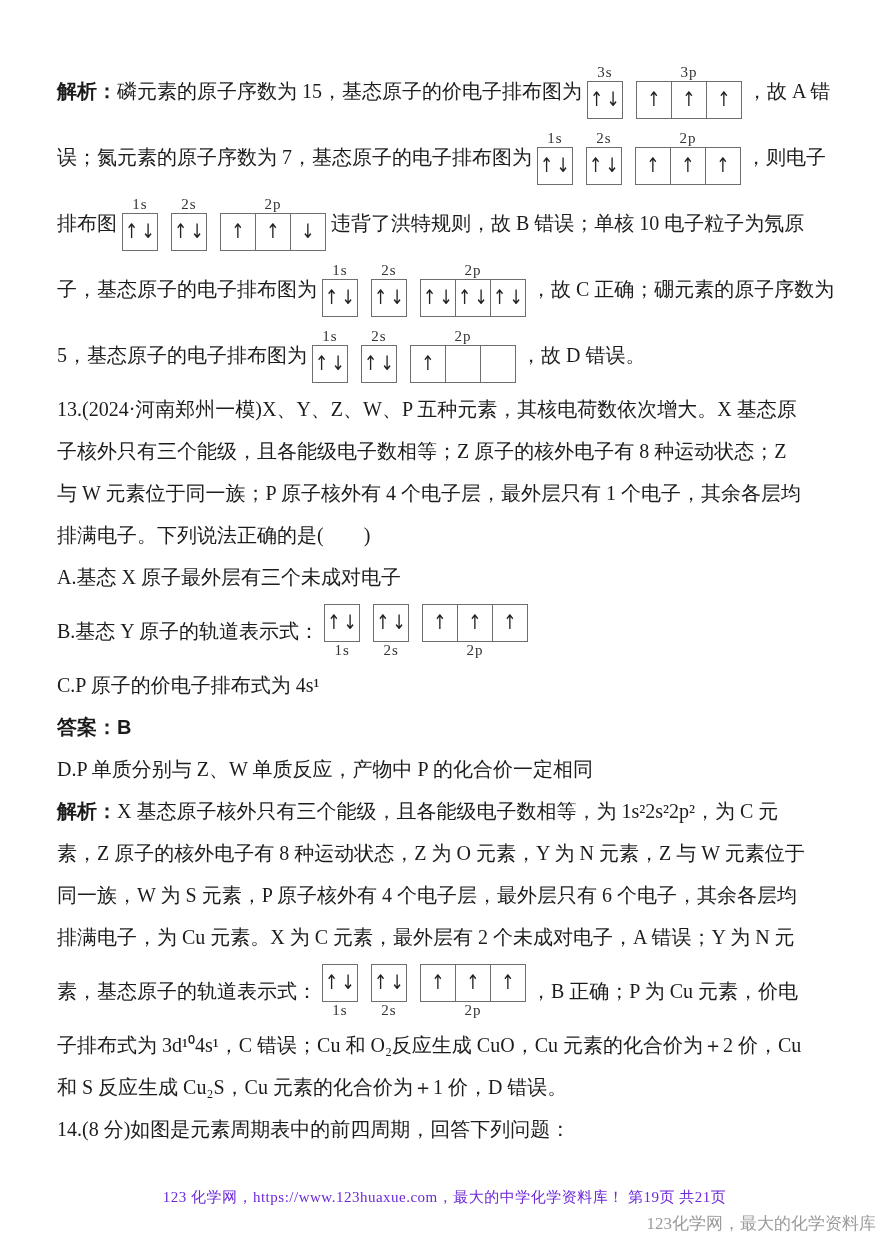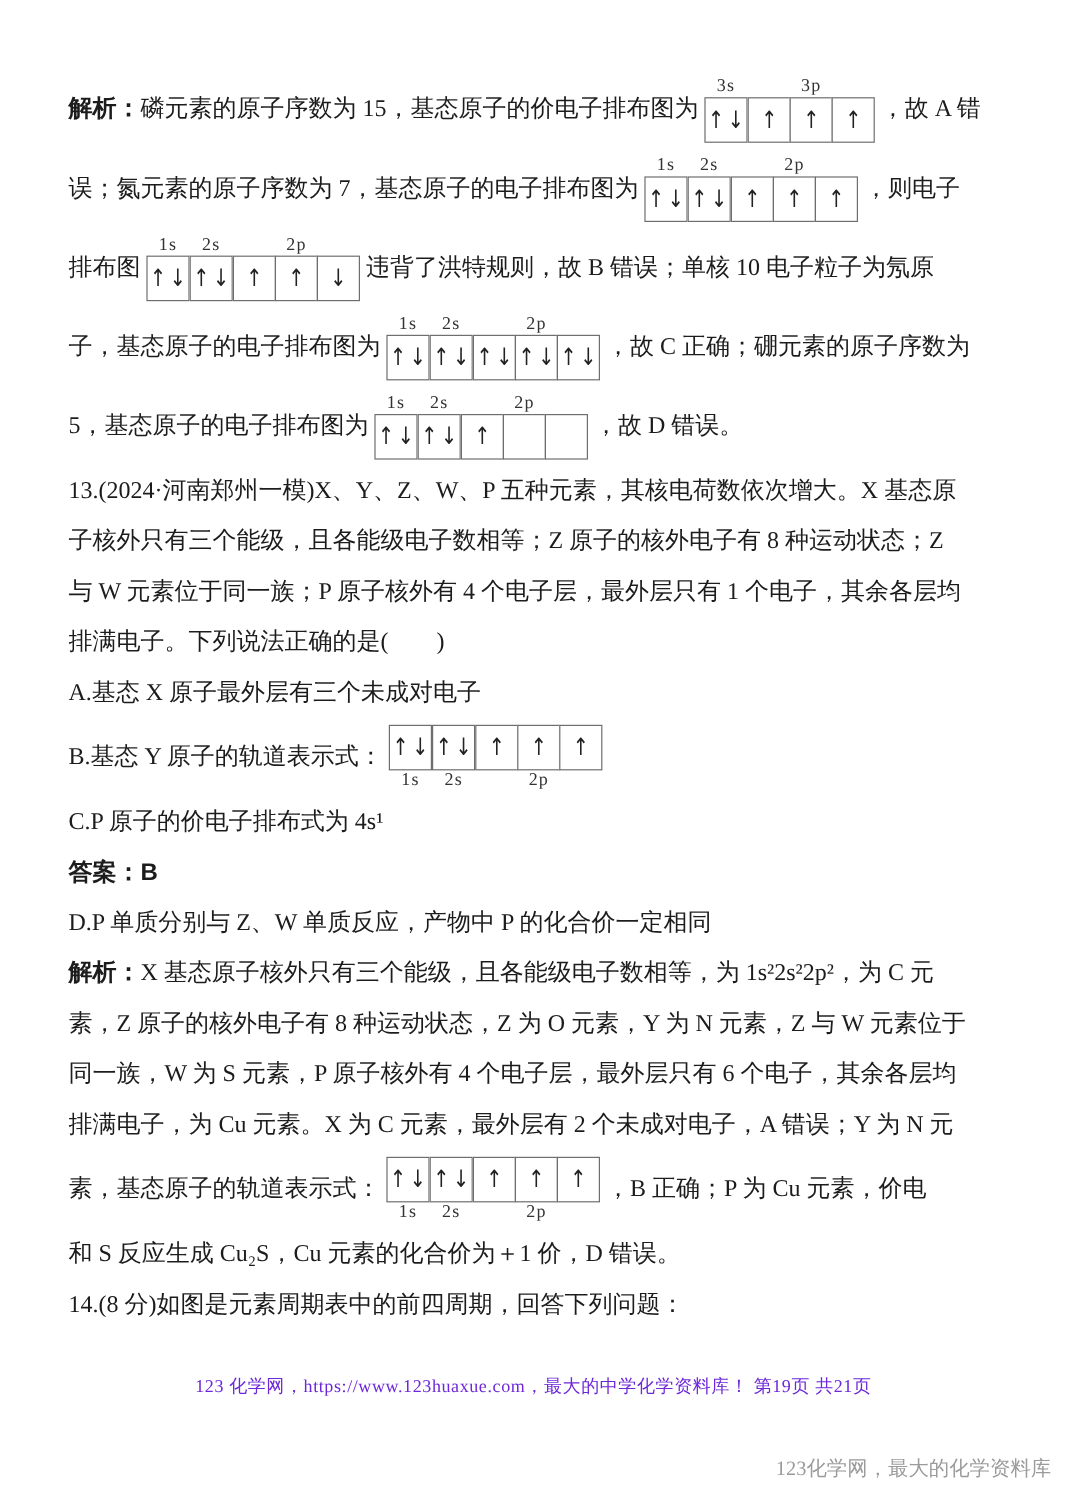--- a/index.html
+++ b/index.html
@@ -19,21 +19,21 @@
     align-items:center;
     white-space:pre;
     min-height:42px;
     font-size:20px;
     line-height:1.2;
   }
   .line.tall{min-height:66px;}
   .run{display:inline;}
   .run.bold{font-weight:bold;font-family:"Liberation Sans","Liberation Serif",sans-serif;}
   
-  .diagram{display:inline-flex;align-items:center;margin:0 5px;}
+  .diagram{display:inline-flex;align-items:center;gap:13px;margin:0 5px;}
   .orb-group{display:inline-flex;flex-direction:column;align-items:center;}
   .orb-label{
     font-size:15px;line-height:17px;color:#333;
     font-family:"Liberation Serif",serif;
     letter-spacing:1px;
   }
   .orb-boxes{display:flex;}
   .orb-box{
     width:36px;height:38px;
     border:1px solid #6e6e6e;
@@ -80,18 +80,19 @@
       <div class="line"><span class="run">A.基态 X 原子最外层有三个未成对电子</span></div>
       <div class="line tall"><span class="run">B.基态 Y 原子的轨道表示式：</span><span class="diagram"><span class="orb-group"><div class="orb-boxes"><div class="orb-box"><span class="arrow">↑</span><span class="arrow">↓</span></div></div><div class="orb-label">1s</div></span><span class="orb-group"><div class="orb-boxes"><div class="orb-box"><span class="arrow">↑</span><span class="arrow">↓</span></div></div><div class="orb-label">2s</div></span><span class="orb-group"><div class="orb-boxes"><div class="orb-box"><span class="arrow">↑</span></div><div class="orb-box"><span class="arrow">↑</span></div><div class="orb-box"><span class="arrow">↑</span></div></div><div class="orb-label">2p</div></span></span></div>
       <div class="line"><span class="run">C.P 原子的价电子排布式为 4s¹</span></div>
       <div class="line"><span class="run bold">答案：B</span></div>
       <div class="line"><span class="run">D.P 单质分别与 Z、W 单质反应，产物中 P 的化合价一定相同</span></div>
       <div class="line"><span class="run bold">解析：</span><span class="run">X 基态原子核外只有三个能级，且各能级电子数相等，为 1s²2s²2p²，为 C 元</span></div>
       <div class="line"><span class="run">素，Z 原子的核外电子有 8 种运动状态，Z 为 O 元素，Y 为 N 元素，Z 与 W 元素位于</span></div>
       <div class="line"><span class="run">同一族，W 为 S 元素，P 原子核外有 4 个电子层，最外层只有 6 个电子，其余各层均</span></div>
       <div class="line"><span class="run">排满电子，为 Cu 元素。X 为 C 元素，最外层有 2 个未成对电子，A 错误；Y 为 N 元</span></div>
       <div class="line tall"><span class="run">素，基态原子的轨道表示式：</span><span class="diagram"><span class="orb-group"><div class="orb-boxes"><div class="orb-box"><span class="arrow">↑</span><span class="arrow">↓</span></div></div><div class="orb-label">1s</div></span><span class="orb-group"><div class="orb-boxes"><div class="orb-box"><span class="arrow">↑</span><span class="arrow">↓</span></div></div><div class="orb-label">2s</div></span><span class="orb-group"><div class="orb-boxes"><div class="orb-box"><span class="arrow">↑</span></div><div class="orb-box"><span class="arrow">↑</span></div><div class="orb-box"><span class="arrow">↑</span></div></div><div class="orb-label">2p</div></span></span><span class="run">，B 正确；P 为 Cu 元素，价电</span></div>
+      <div class="line"><span class="run">子排布式为 3d¹⁰4s¹，C 错误；Cu 和 O₂反应生成 CuO，Cu 元素的化合价为＋2 价，Cu</span></div>
       <div class="line"><span class="run">和 S 反应生成 Cu₂S，Cu 元素的化合价为＋1 价，D 错误。</span></div>
       <div class="line"><span class="run">14.(8 分)如图是元素周期表中的前四周期，回答下列问题：</span></div>
     </div>
   <div class="footer">123 化学网，https://www.123huaxue.com，最大的中学化学资料库！  第19页 共21页</div>
   <div class="watermark">123化学网，最大的化学资料库</div>
 </div>
 
 </body></html>

